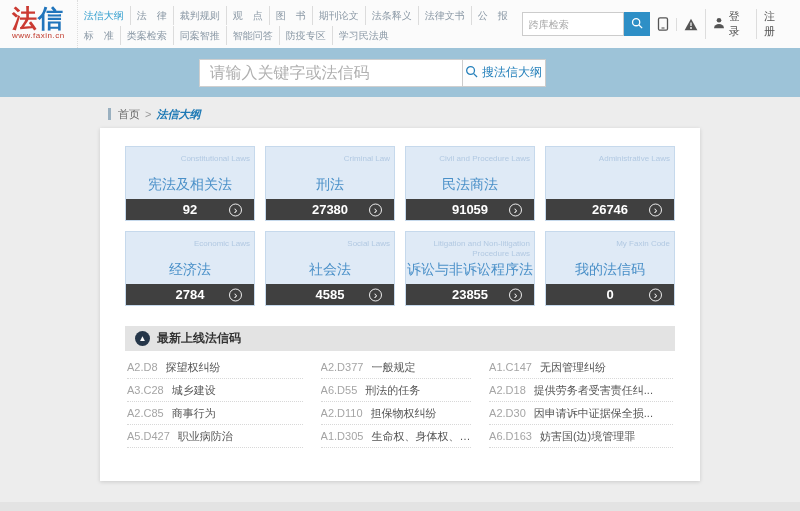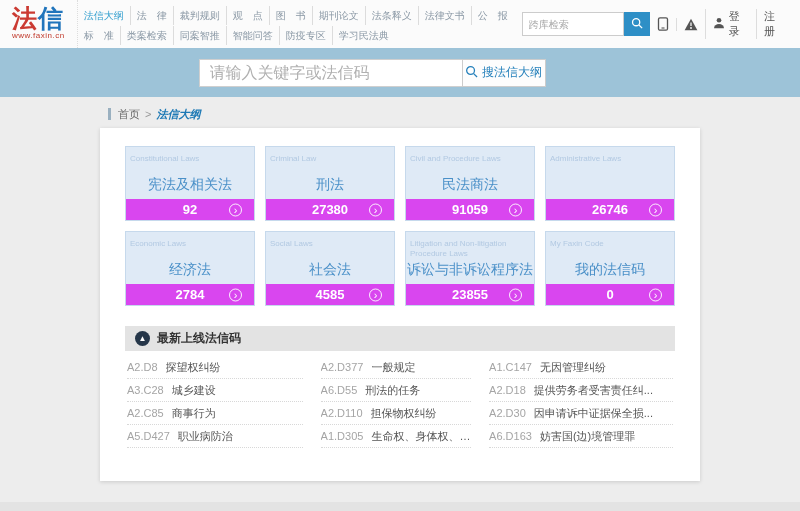--- a/index.html
+++ b/index.html
@@ -43,23 +43,23 @@
   .crumb-home { color:#666; cursor:pointer; }
   .crumb-sep { margin:0 5px; color:#999; }
   .crumb-current { color:#1d79b5; font-weight:bold; font-style:italic; }
 
   
   .panel { width:600px; height:353px; margin:5px 0 0 100px; background:#fff; box-shadow:0 1px 4px rgba(0,0,0,.15); padding:18px 25px 0 25px; }
 
   .cards { display:grid; grid-template-columns:repeat(4,1fr); gap:10px; }
   .card { height:75px; background:#dfeaf6; border:1px solid #c6d9ec; cursor:pointer; }
   .card-body { position:relative; height:52px; }
-  .card-en { position:absolute; top:7px; left:4px; right:4px; text-align:left; font-size:8px; line-height:1.25; color:#b2c9e2; }
+  .card-en { position:absolute; top:7px; left:4px; right:4px; text-align:right; font-size:8px; line-height:1.25; color:#b2c9e2; }
   .card-zh { position:absolute; bottom:5px; left:0; right:0; text-align:center; font-size:14px; color:#4a90c8; white-space:nowrap; }
-  .card-footer { position:relative; height:21px; background:#d946ef; display:flex; align-items:center; justify-content:center; }
+  .card-footer { position:relative; height:21px; background:#404040; display:flex; align-items:center; justify-content:center; }
   .card-count { color:#fff; font-size:13px; font-weight:bold; }
   .card-arrow { position:absolute; right:12px; top:50%; transform:translateY(-50%); width:13px; height:13px; border:1px solid rgba(255,255,255,.9); border-radius:50%; color:#fff; font-size:11px; line-height:11px; text-align:center; }
 
   
   .latest-header { margin-top:20px; background:#e3e3e3; height:25px; display:flex; align-items:center; padding-left:10px; gap:7px; }
   .latest-badge { width:15px; height:15px; background:#253649; border-radius:50%; color:#fff; font-size:8px; display:flex; align-items:center; justify-content:center; }
   .latest-title { font-size:12px; font-weight:bold; color:#333; }
   .latest-grid { display:grid; grid-template-columns:1.05fr .9fr 1.1fr; column-gap:18px; margin-top:5px; padding:0 2px; }
   .latest-item { height:23px; display:flex; align-items:center; border-bottom:1px dotted #d8d8d8; font-size:11px; white-space:nowrap; overflow:hidden; cursor:pointer; }
   .item-code { color:#a5a5a5; margin-right:8px; flex-shrink:0; }

